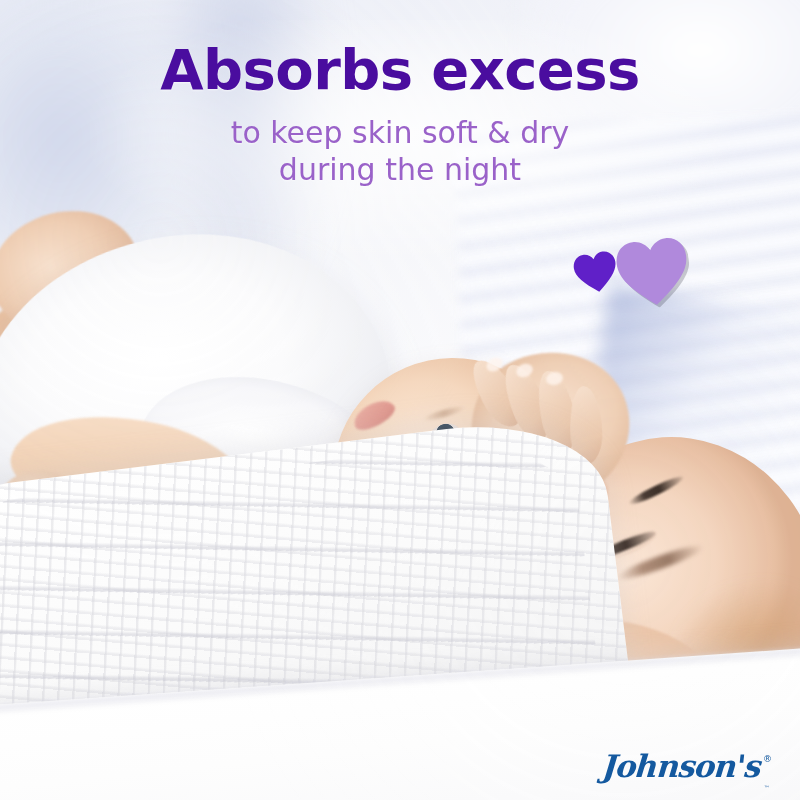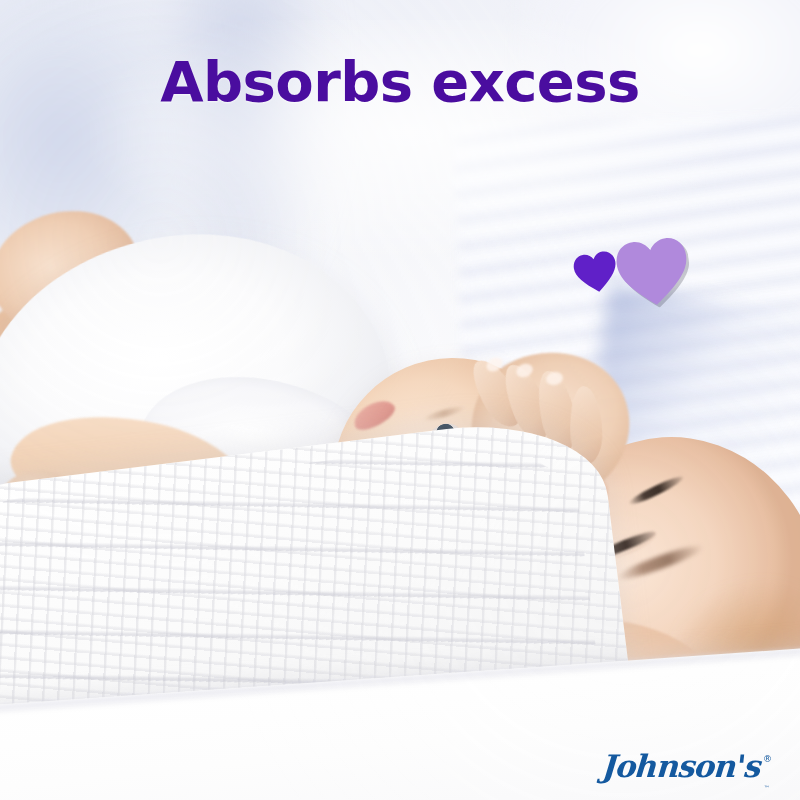--- a/index.html
+++ b/index.html
@@ -296,21 +296,21 @@
     background:radial-gradient(ellipse 330px 130px at 50% 45%,rgba(255,255,255,.82) 0%,rgba(255,255,255,.45) 55%,rgba(255,255,255,0) 100%);
     pointer-events:none;
   }
 
   
   .copy{
     position:absolute;left:0;top:40px;width:800px;text-align:center;
     z-index:6;
   }
   .headline{
-    margin:12px;
+    margin:0;
     font-family:"DejaVu Sans",sans-serif;
     font-weight:700;
     font-size:56px;
     line-height:1.06;
     letter-spacing:-.6px;
     color:#4a0d9f;
     text-shadow:0 1px 2px rgba(255,255,255,.65);
   }
   .headline .l2{display:block;}
   .subhead{
@@ -414,20 +414,24 @@
     <div class="sheet-edge"></div>
 
     <div class="grain"></div>
     <div class="scrim"></div>
   </div>
 
   <div class="copy">
     <h1 class="headline">
       <span>Absorbs excess</span>
     </h1>
+    <p class="subhead">
+      <span>to keep skin soft &amp; dry</span>
+      <span class="s2">during the night</span>
+    </p>
   </div>
 
   <div class="hearts">
     <div class="heart heart-small">
       <svg width="44" height="42" viewBox="0 0 44 42" aria-hidden="true">
         <path d="M22 40 C8 29 1 21 1 13 C1 6 6 1 12 1 C16.5 1 20 3.5 22 7 C24 3.5 27.5 1 32 1 C38 1 43 6 43 13 C43 21 36 29 22 40 Z" fill="#6020c8"></path>
       </svg>
     </div>
     <div class="heart heart-large">
       <svg width="74" height="70" viewBox="0 0 74 70" aria-hidden="true">

